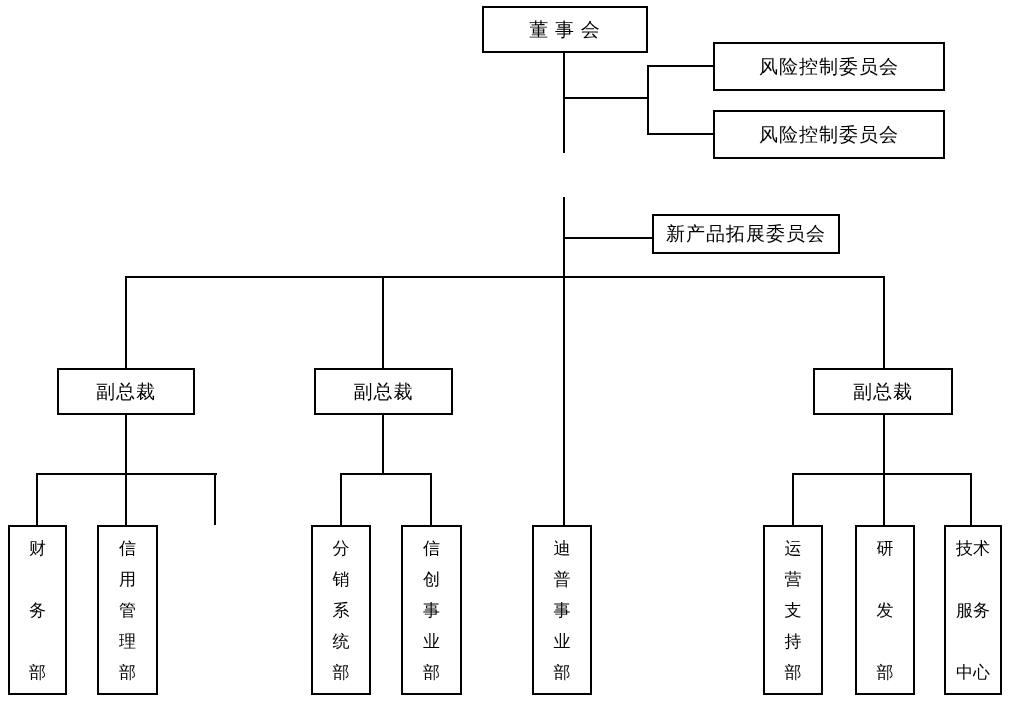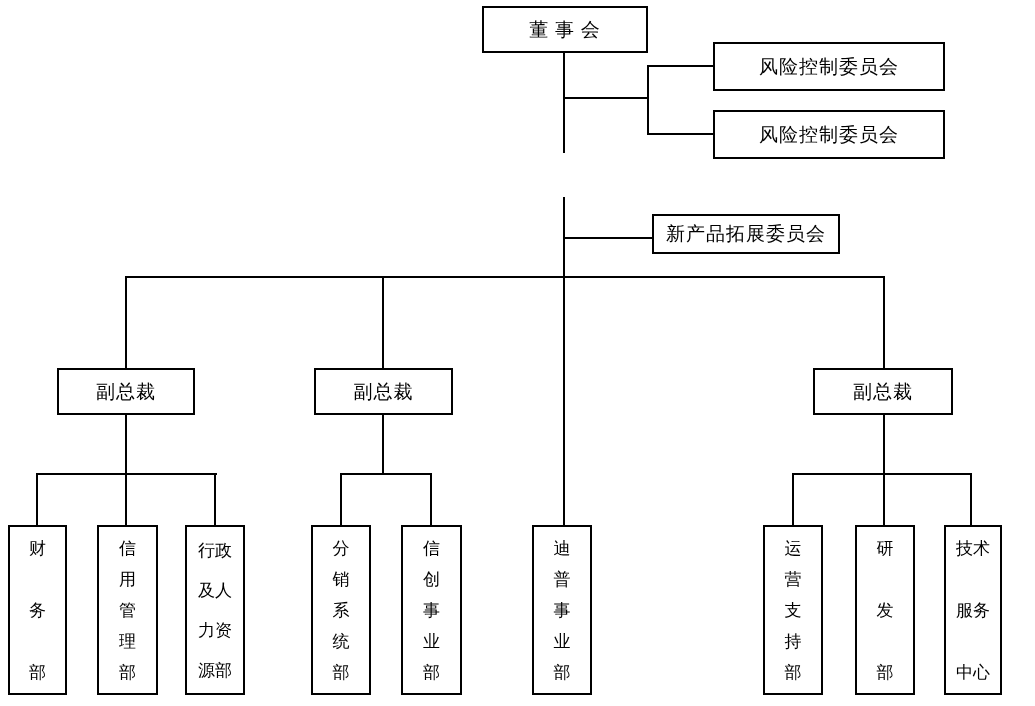--- a/index.html
+++ b/index.html
@@ -108,24 +108,20 @@
   <div class="box vbox lh3" style="left:8px; top:525px; width:59px; height:170px;">财
 务
 部</div>
 
   <div class="box vbox lh5" style="left:97px; top:525px; width:61px; height:170px;">信
 用
 管
 理
 部</div>
 
-  <div class="box vbox lh4" style="left:185px; top:525px; width:60px; height:170px;">行政
-及人
-力资
-源部</div>
 
   <div class="box vbox lh5" style="left:311px; top:525px; width:60px; height:170px;">分
 销
 系
 统
 部</div>
 
   <div class="box vbox lh5" style="left:401px; top:525px; width:61px; height:170px;">信
 创
 事

